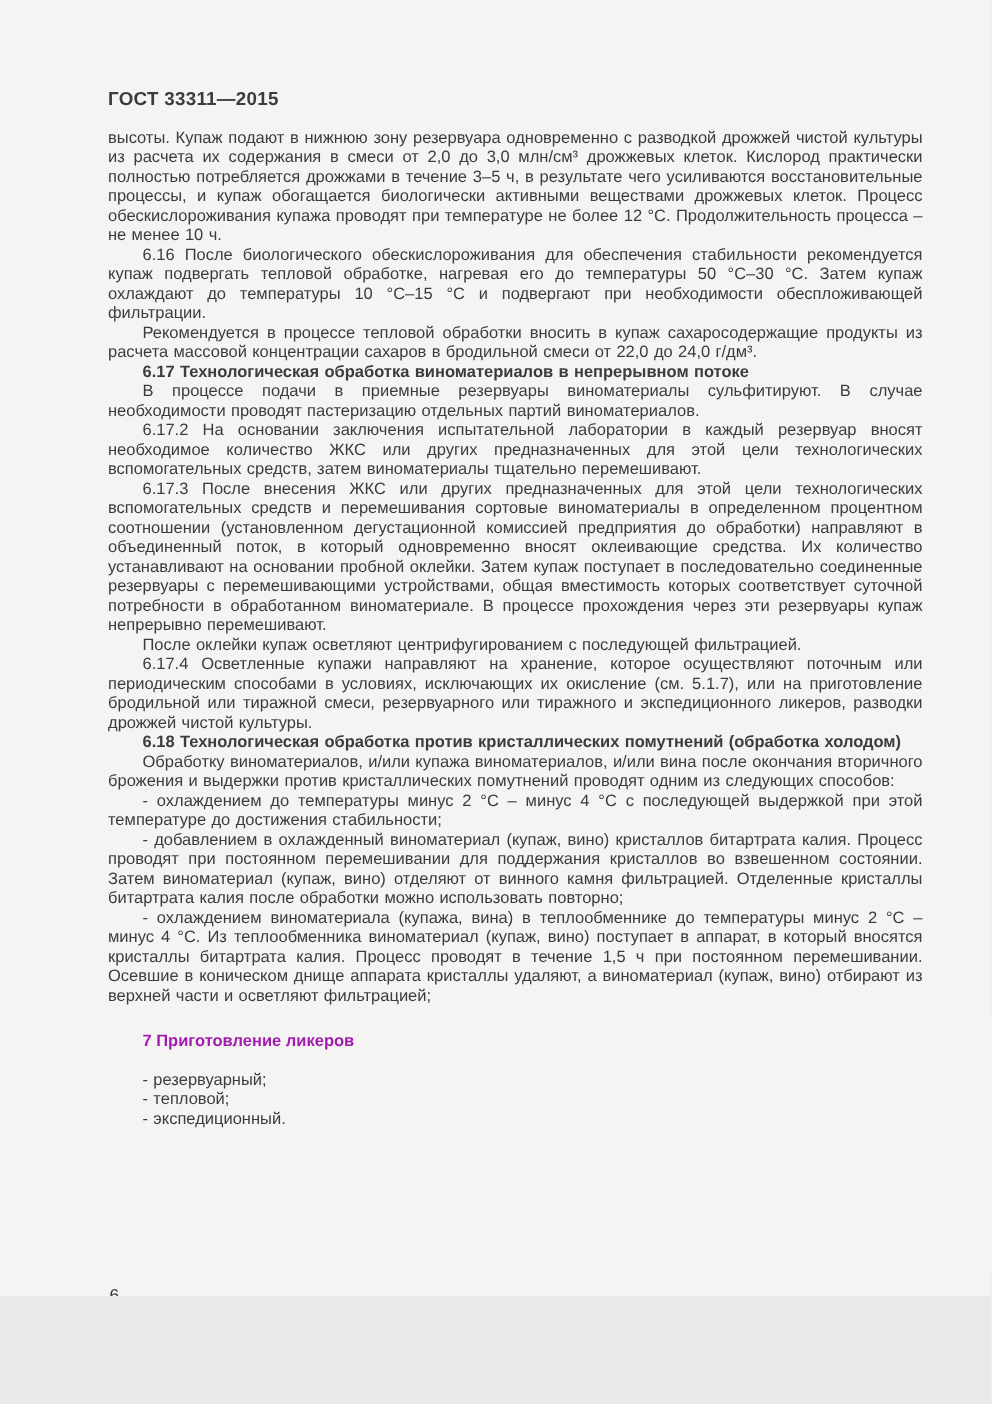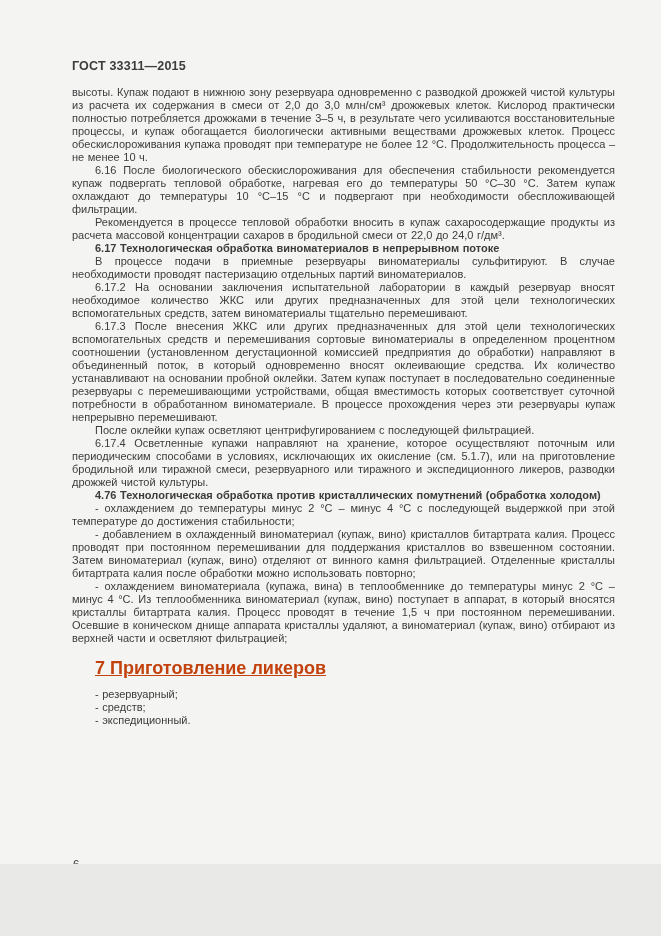--- a/index.html
+++ b/index.html
@@ -34,26 +34,25 @@
   .content p {
     margin: 0;
     font-size: 11px;
     line-height: 13px;
     text-align: justify;
     word-spacing: 0.5px;
   }
   .content p.indent { text-indent: 23px; }
   .content p.bold { font-weight: 700; }
   .section-heading {
-    font-size: 18px;
+    font-size: 11px;
     font-weight: 700;
     line-height: 17px;
     margin: 15px 0 11px 23px;
-    color: #c2410c;
-    text-decoration: underline;
+    color: #a21caf;
   }
   .page-number {
     position: absolute;
     left: 73px;
     top: 858px;
     font-size: 11.5px;
   }
 </style>
 </head>
 <body>
@@ -65,27 +64,28 @@
   <div class="content">
     <p>высоты. Купаж подают в нижнюю зону резервуара одновременно с разводкой дрожжей чистой культуры из расчета их содержания в смеси от 2,0 до 3,0 млн/см³ дрожжевых клеток. Кислород практически полностью потребляется дрожжами в течение 3–5 ч, в результате чего усиливаются восстановительные процессы, и купаж обогащается биологически активными веществами дрожжевых клеток. Процесс обескислороживания купажа проводят при температуре не более 12 °С. Продолжительность процесса – не менее 10 ч.</p>
     <p class="indent">6.16 После биологического обескислороживания для обеспечения стабильности рекомендуется купаж подвергать тепловой обработке, нагревая его до температуры 50 °С–30 °С. Затем купаж охлаждают до температуры 10 °С–15 °С и подвергают при необходимости обеспложивающей фильтрации.</p>
     <p class="indent">Рекомендуется в процессе тепловой обработки вносить в купаж сахаросодержащие продукты из расчета массовой концентрации сахаров в бродильной смеси от 22,0 до 24,0 г/дм³.</p>
     <p class="indent bold">6.17 Технологическая обработка виноматериалов в непрерывном потоке</p>
     <p class="indent">В процессе подачи в приемные резервуары виноматериалы сульфитируют. В случае необходимости проводят пастеризацию отдельных партий виноматериалов.</p>
     <p class="indent">6.17.2 На основании заключения испытательной лаборатории в каждый резервуар вносят необходимое количество ЖКС или других предназначенных для этой цели технологических вспомогательных средств, затем виноматериалы тщательно перемешивают.</p>
     <p class="indent">6.17.3 После внесения ЖКС или других предназначенных для этой цели технологических вспомогательных средств и перемешивания сортовые виноматериалы в определенном процентном соотношении (установленном дегустационной комиссией предприятия до обработки) направляют в объединенный поток, в который одновременно вносят оклеивающие средства. Их количество устанавливают на основании пробной оклейки. Затем купаж поступает в последовательно соединенные резервуары с перемешивающими устройствами, общая вместимость которых соответствует суточной потребности в обработанном виноматериале. В процессе прохождения через эти резервуары купаж непрерывно перемешивают.</p>
     <p class="indent">После оклейки купаж осветляют центрифугированием с последующей фильтрацией.</p>
     <p class="indent">6.17.4 Осветленные купажи направляют на хранение, которое осуществляют поточным или периодическим способами в условиях, исключающих их окисление (см. 5.1.7), или на приготовление бродильной или тиражной смеси, резервуарного или тиражного и экспедиционного ликеров, разводки дрожжей чистой культуры.</p>
-    <p class="indent bold">4.76 Технологическая обработка против кристаллических помутнений (обработка холодом)</p>
+    <p class="indent bold">6.18 Технологическая обработка против кристаллических помутнений (обработка холодом)</p>
+    <p class="indent">Обработку виноматериалов, и/или купажа виноматериалов, и/или вина после окончания вторичного брожения и выдержки против кристаллических помутнений проводят одним из следующих способов:</p>
     <p class="indent">- охлаждением до температуры минус 2 °С – минус 4 °С с последующей выдержкой при этой температуре до достижения стабильности;</p>
     <p class="indent">- добавлением в охлажденный виноматериал (купаж, вино) кристаллов битартрата калия. Процесс проводят при постоянном перемешивании для поддержания кристаллов во взвешенном состоянии. Затем виноматериал (купаж, вино) отделяют от винного камня фильтрацией. Отделенные кристаллы битартрата калия после обработки можно использовать повторно;</p>
     <p class="indent">- охлаждением виноматериала (купажа, вина) в теплообменнике до температуры минус 2 °С – минус 4 °С. Из теплообменника виноматериал (купаж, вино) поступает в аппарат, в который вносятся кристаллы битартрата калия. Процесс проводят в течение 1,5 ч при постоянном перемешивании. Осевшие в коническом днище аппарата кристаллы удаляют, а виноматериал (купаж, вино) отбирают из верхней части и осветляют фильтрацией;</p>
 
     <div class="section-heading">7 Приготовление ликеров</div>
 
     <p class="indent">- резервуарный;</p>
-    <p class="indent">- средств;</p>
+    <p class="indent">- тепловой;</p>
     <p class="indent">- экспедиционный.</p>
   </div>
 
   <div class="page-number">6</div>
 
 </div>
 
 </body></html>

